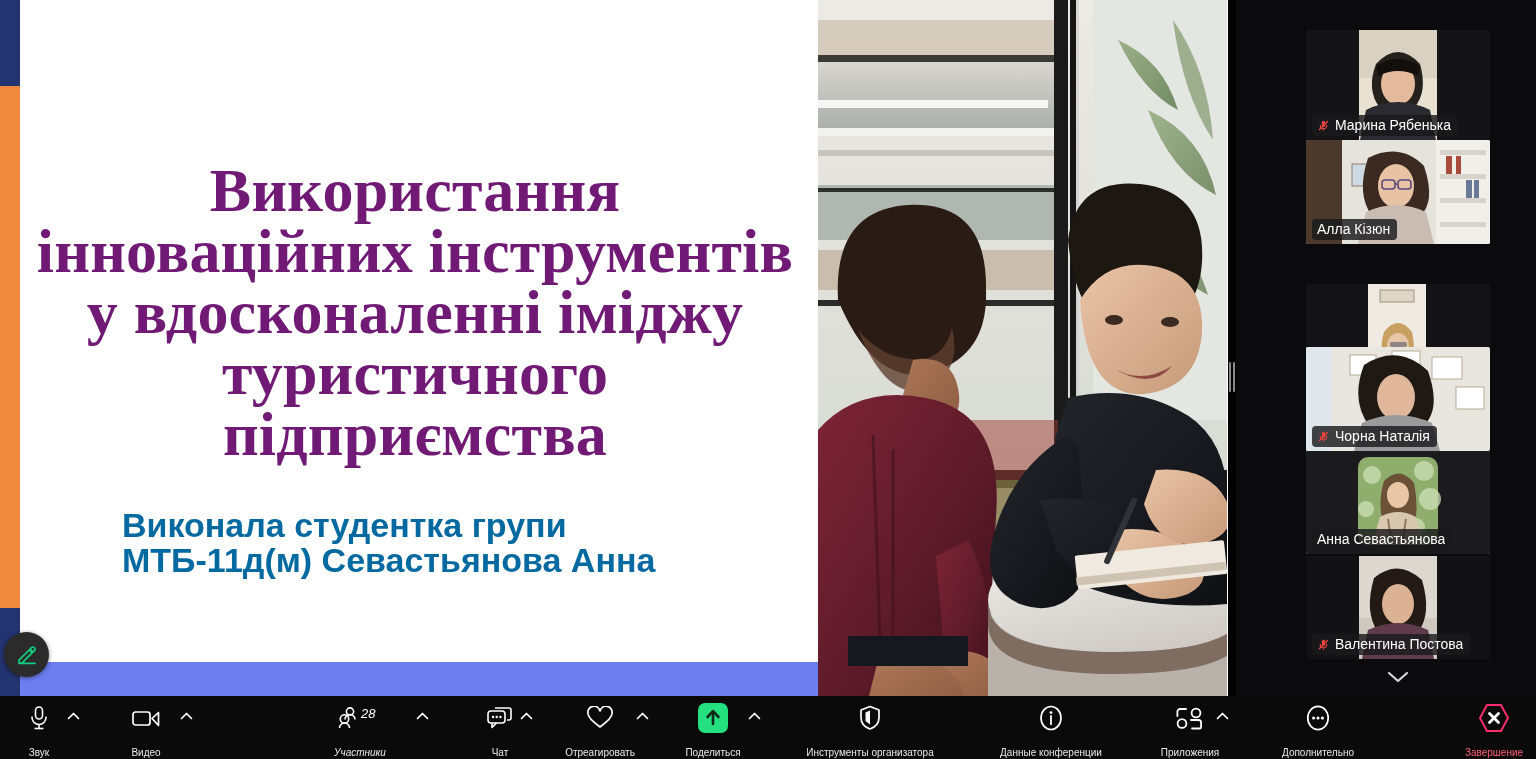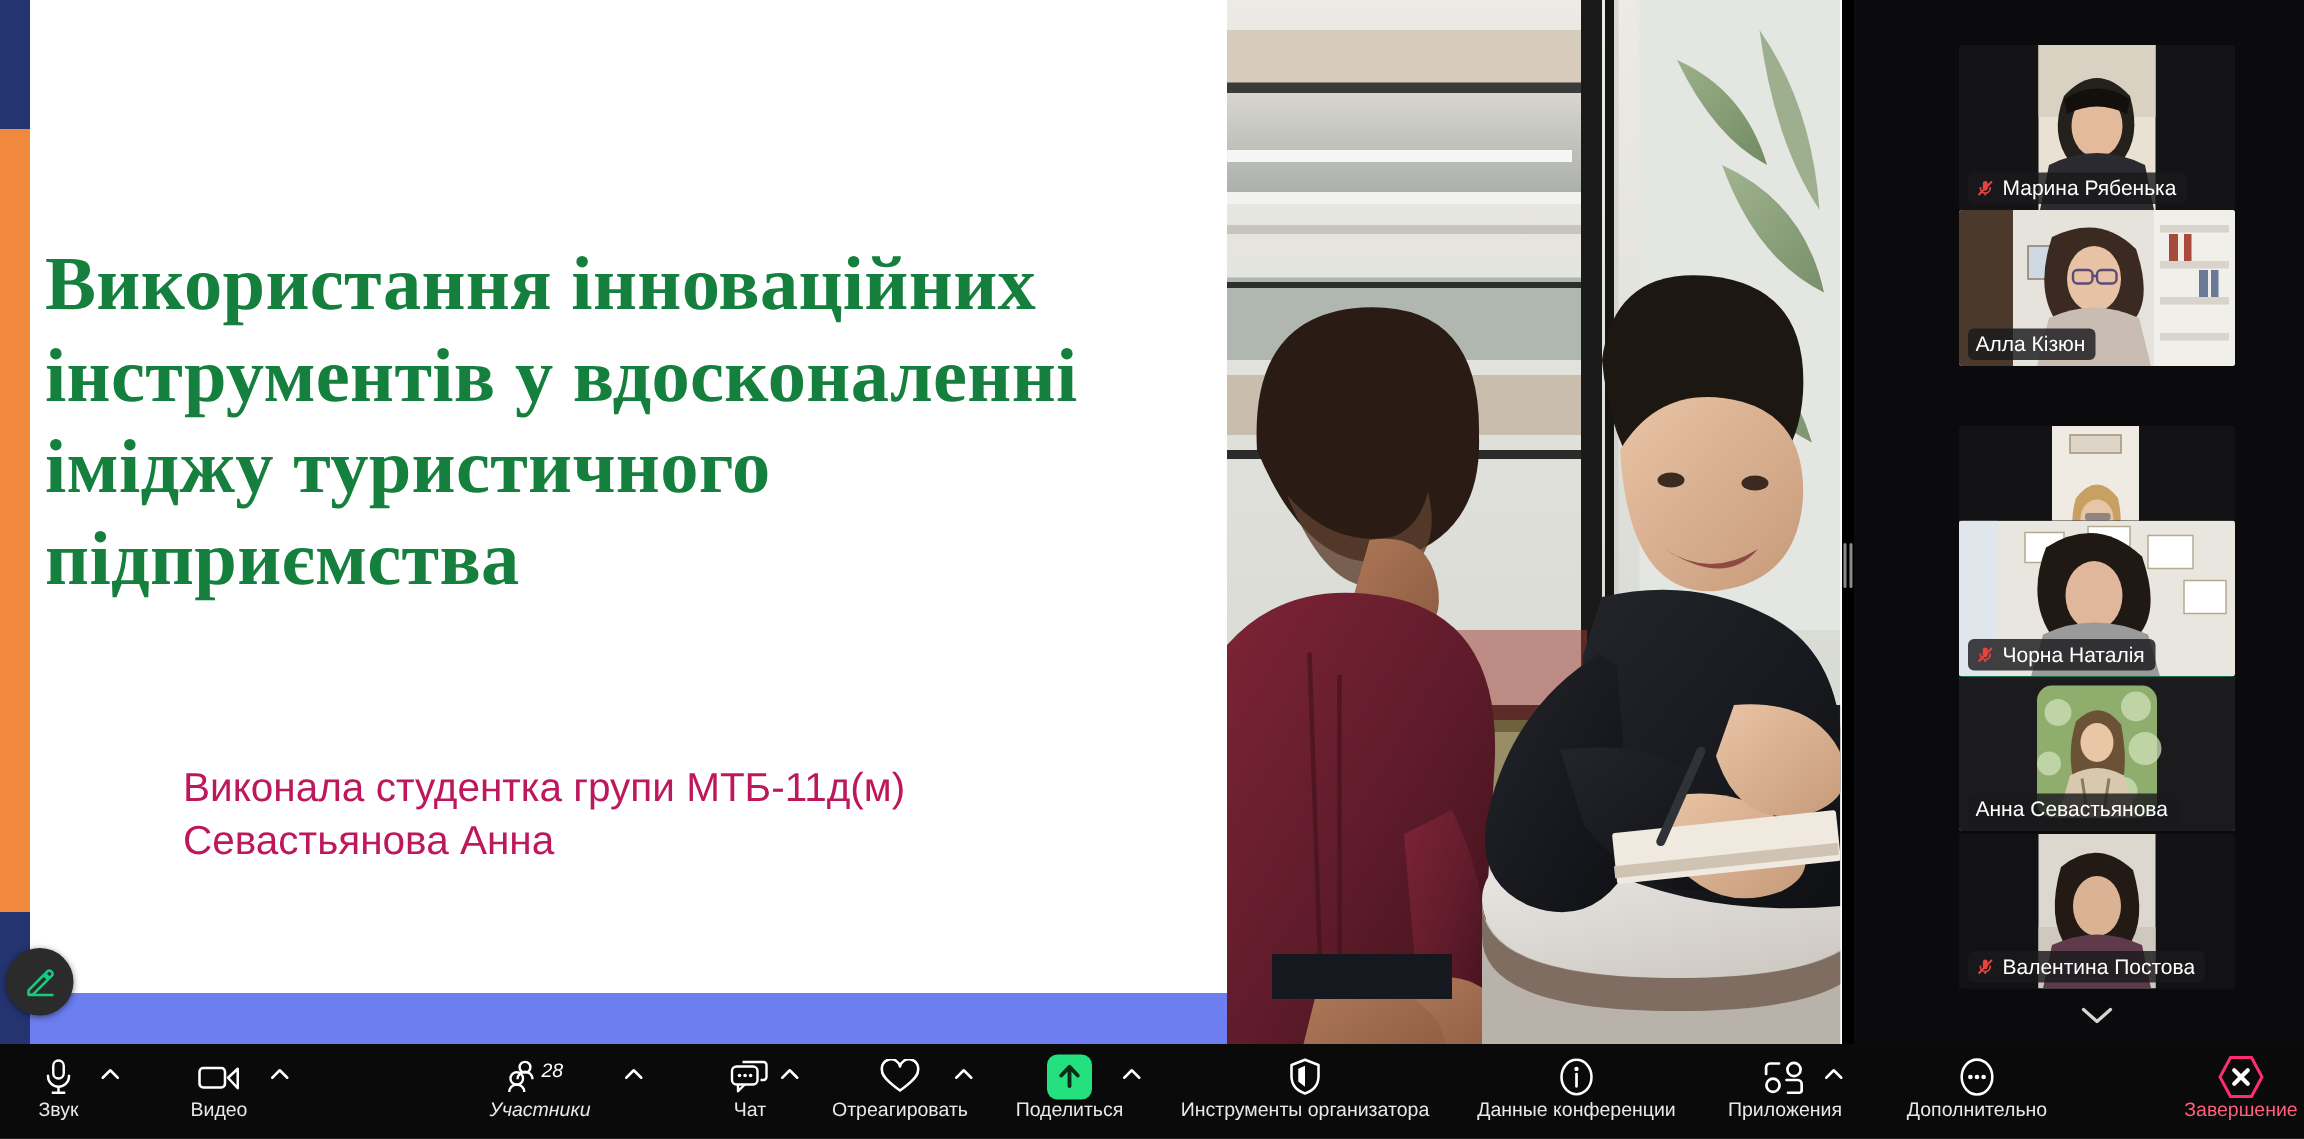--- a/index.html
+++ b/index.html
@@ -22,32 +22,33 @@
 
   
   .band-bottom { position:absolute; left:20px; top:662px; width:798px; height:34px; background:#6c7ef0; }
 
   
   .photo { position:absolute; left:818px; top:0; width:409px; height:696px; overflow:hidden; }
 
   
   .slide-title {
     position:absolute; left:30px; top:160px; width:770px;
+    text-align:center;
     font-family:"Liberation Serif", "DejaVu Serif", serif;
     font-weight:700;
-    font-size:51px; line-height:61px;
-    color:#15803d;
+    font-size:62px; line-height:61px;
+    color:#701a75;
     letter-spacing:.2px;
   }
   .slide-subtitle {
     position:absolute; left:122px; top:508px; width:640px;
     font-family:"Liberation Sans", sans-serif;
-    font-weight:400;
-    font-size:27px; line-height:35px;
-    color:#be185d;
+    font-weight:700;
+    font-size:34px; line-height:35px;
+    color:#0369a1;
   }
 
   
   .annotate-fab {
     position:absolute; left:4px; top:632px; width:45px; height:45px;
     border-radius:50%; background:#2b2b2b;
     display:flex; align-items:center; justify-content:center;
     box-shadow:0 1px 4px rgba(0,0,0,.5);
   }
 
@@ -91,21 +92,21 @@
   .toolbar {
     position:absolute; left:0; top:696px; width:1536px; height:63px;
     background:#0a0a0a; color:#fff;
   }
   .tb-item {
     position:absolute; top:0; height:63px;
     display:flex; flex-direction:column; align-items:center; justify-content:flex-start;
     padding-top:8px;
   }
   .tb-ico { height:28px; display:flex; align-items:center; justify-content:center; }
-  .tb-label { font-size:13px; color:#e9e9e9; margin-top:0; white-space:nowrap; }
+  .tb-label { font-size:10px; color:#e9e9e9; margin-top:15px; white-space:nowrap; }
   .tb-caret { position:absolute; top:16px; color:#fff; font-size:12px; line-height:1; }
   .caret-svg { display:block; }
 
   .share-btn-box {
     width:30px; height:30px; border-radius:7px; background:#24e07e;
     display:flex; align-items:center; justify-content:center;
   }
   .end-hex { width:32px; height:30px; display:flex; align-items:center; justify-content:center; }
   .tb-label.end { color:#ff5f7a; }
 </style>

